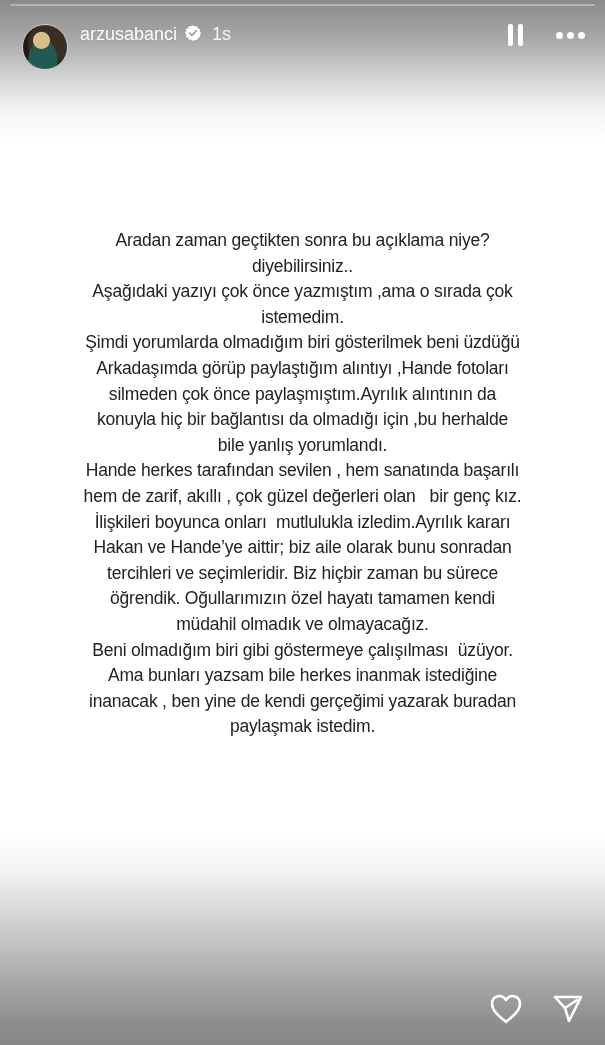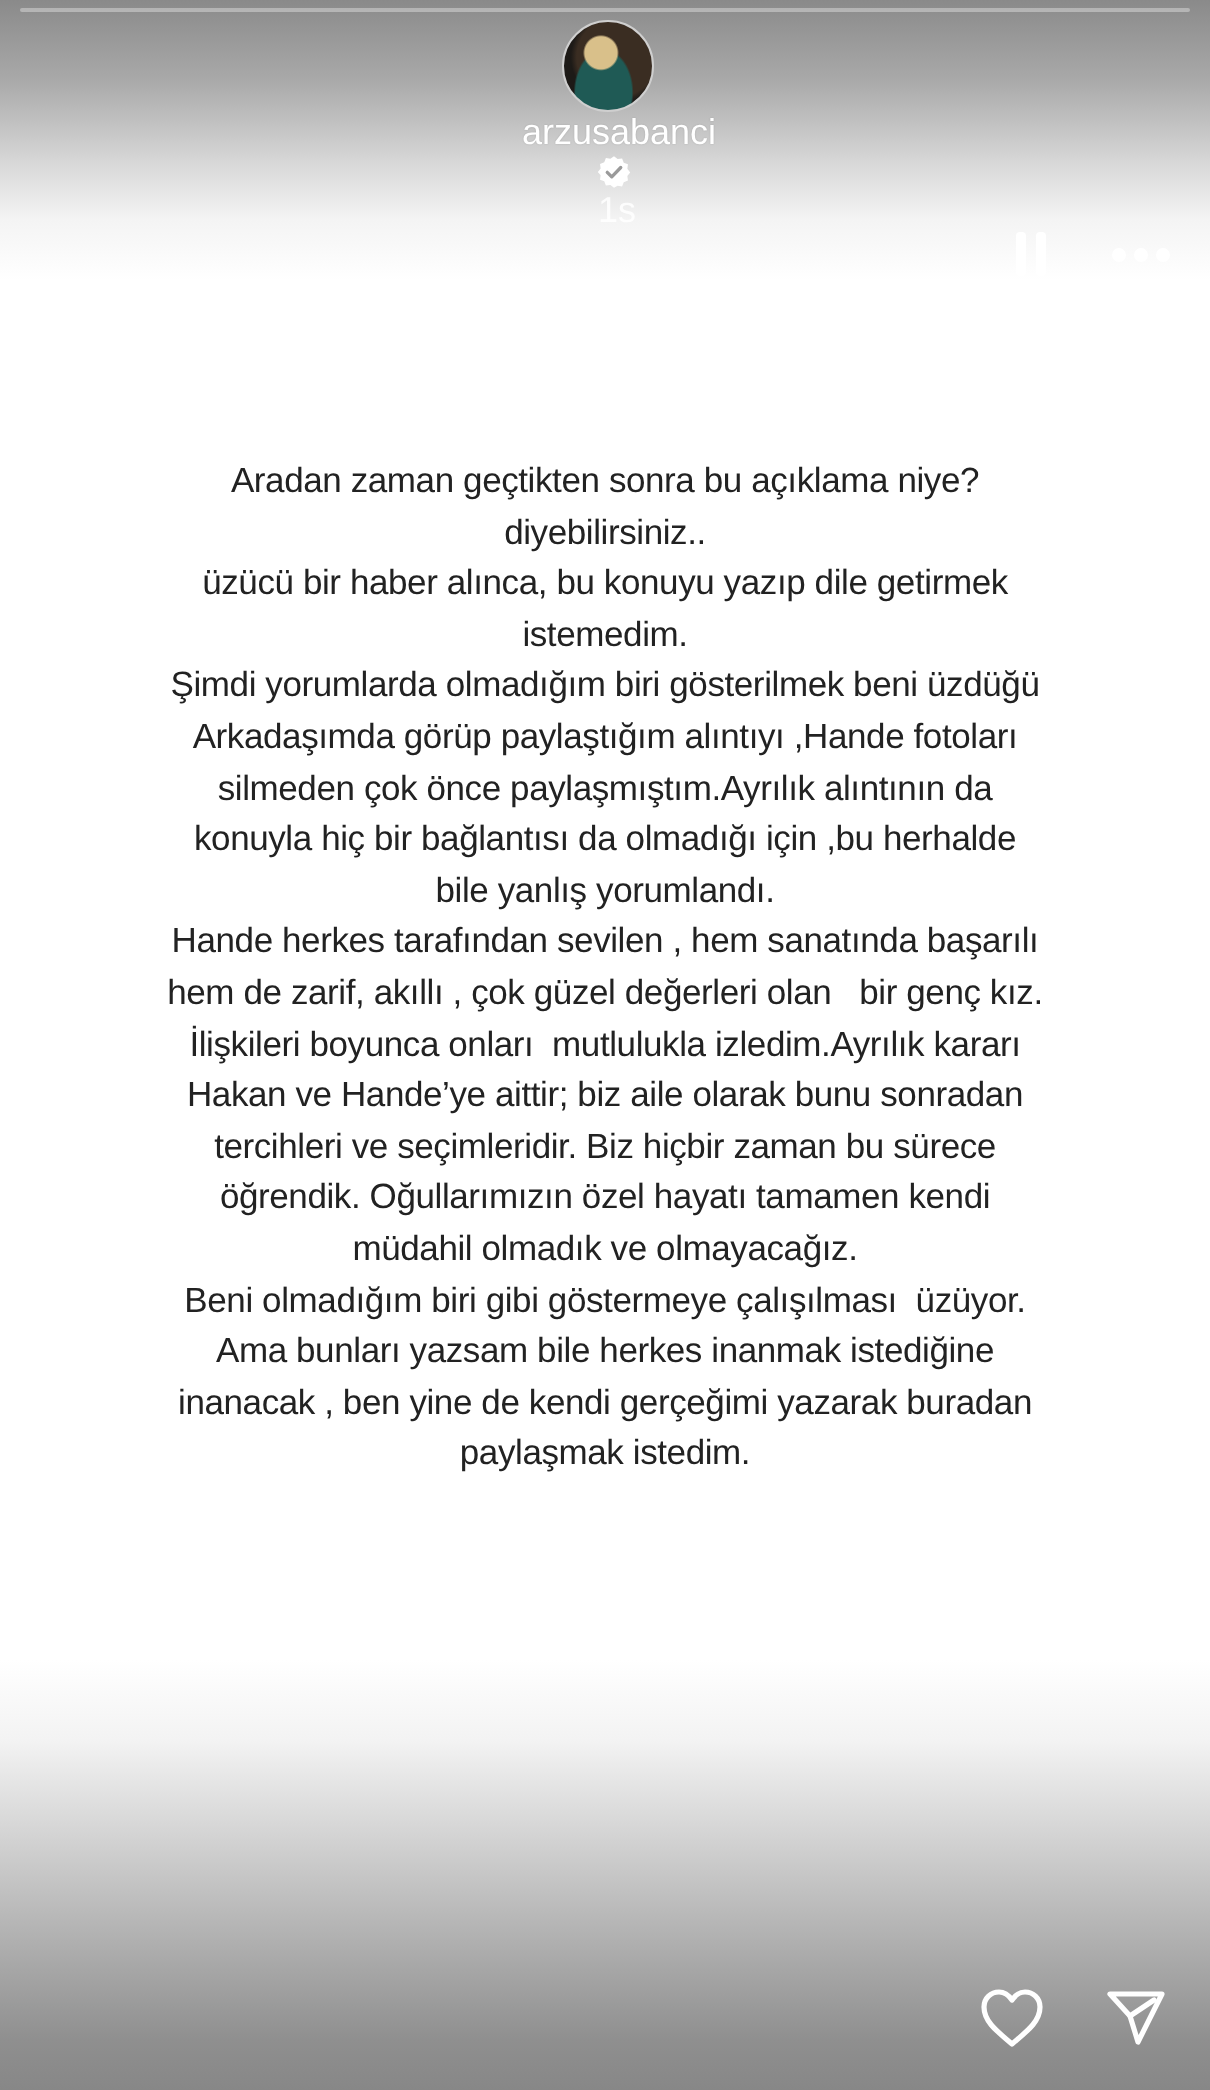--- a/index.html
+++ b/index.html
@@ -23,22 +23,22 @@
         #878787 1045px);
   }
 
   
   .progress {
     position: absolute; left: 10px; right: 10px; top: 4px; height: 2px;
     background: rgba(255,255,255,0.35); border-radius: 1px;
   }
 
   .header {
-    position: absolute; left: 22px; top: 10px; right: 20px; height: 46px;
-    display: flex; align-items: center; flex-direction: column;
+    position: absolute; left: 22px; top: 24px; right: 20px; height: 46px;
+    display: flex; align-items: flex-start;
   }
   .avatar {
     width: 46px; height: 46px; border-radius: 50%;
     background:
       radial-gradient(circle at 42% 35%, #d9c08a 0 8px, transparent 9px),
       radial-gradient(ellipse at 45% 80%, #1f5a55 0 14px, transparent 15px),
       radial-gradient(circle at 60% 40%, #3a2d22 0 20px, #1d1a17 23px);
     border: 1px solid #cfcfcf;
     flex: 0 0 auto;
   }
@@ -100,21 +100,21 @@
           <span></span>
           <span></span>
           <span></span>
         </div>
     </div>
   </div>
 
   <div class="content">
     <span class="line">Aradan zaman geçtikten sonra bu açıklama niye?</span>
     <span class="line">diyebilirsiniz..</span>
-    <span class="line">üzücü bir haber alınca, bu konuyu yazıp dile getirmek</span>
+    <span class="line">Aşağıdaki yazıyı çok önce yazmıştım ,ama o sırada çok</span>
     <span class="line">istemedim.</span>
     <span class="line">Şimdi yorumlarda olmadığım biri gösterilmek beni üzdüğü</span>
     <span class="line">Arkadaşımda görüp paylaştığım alıntıyı ,Hande fotoları</span>
     <span class="line">silmeden çok önce paylaşmıştım.Ayrılık alıntının da</span>
     <span class="line">konuyla hiç bir bağlantısı da olmadığı için ,bu herhalde</span>
     <span class="line">bile yanlış yorumlandı.</span>
     <span class="line">Hande herkes tarafından sevilen , hem sanatında başarılı</span>
     <span class="line">hem de zarif, akıllı , çok güzel değerleri olan   bir genç kız.</span>
     <span class="line">İlişkileri boyunca onları  mutlulukla izledim.Ayrılık kararı</span>
     <span class="line">Hakan ve Hande’ye aittir; biz aile olarak bunu sonradan</span>

